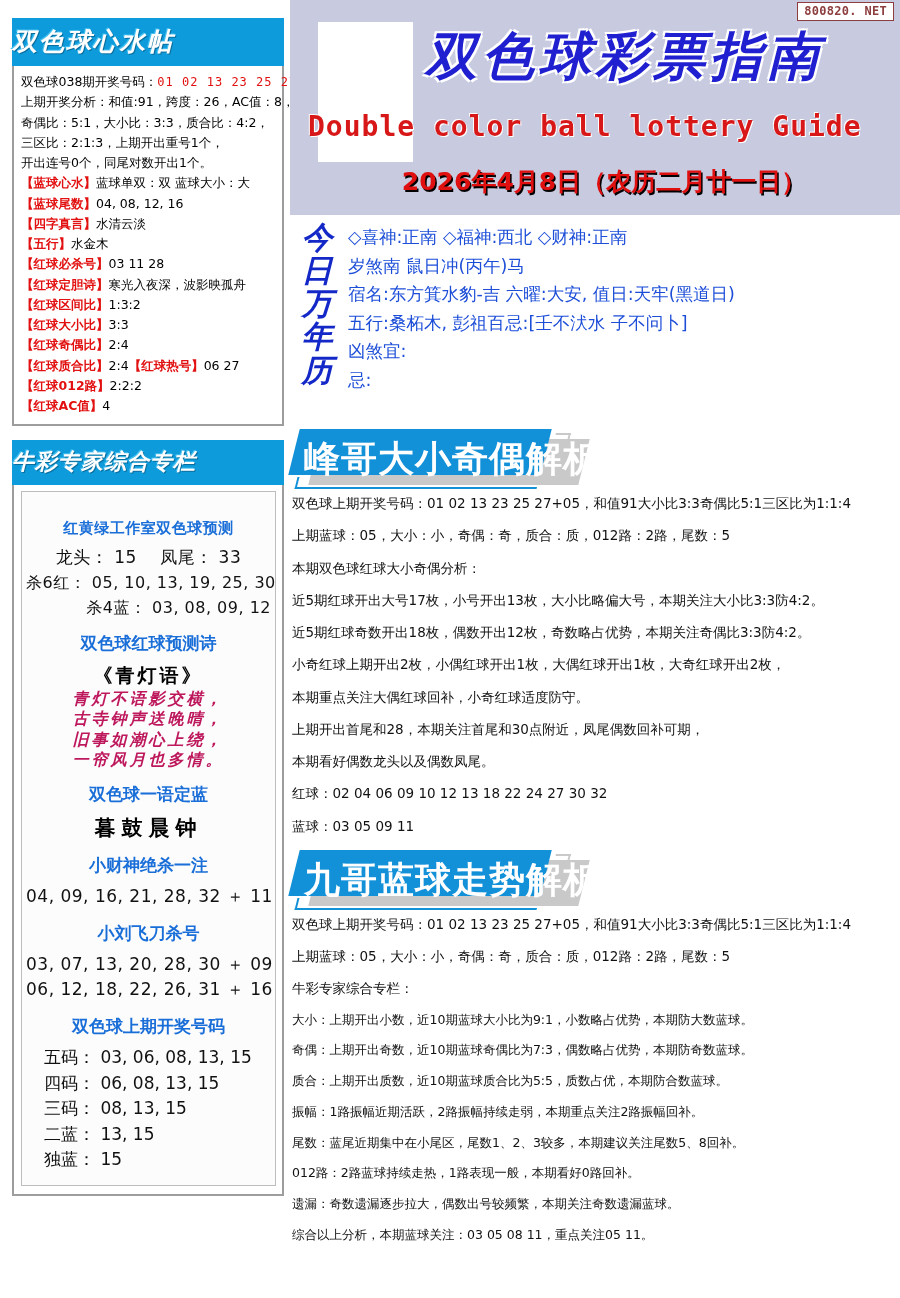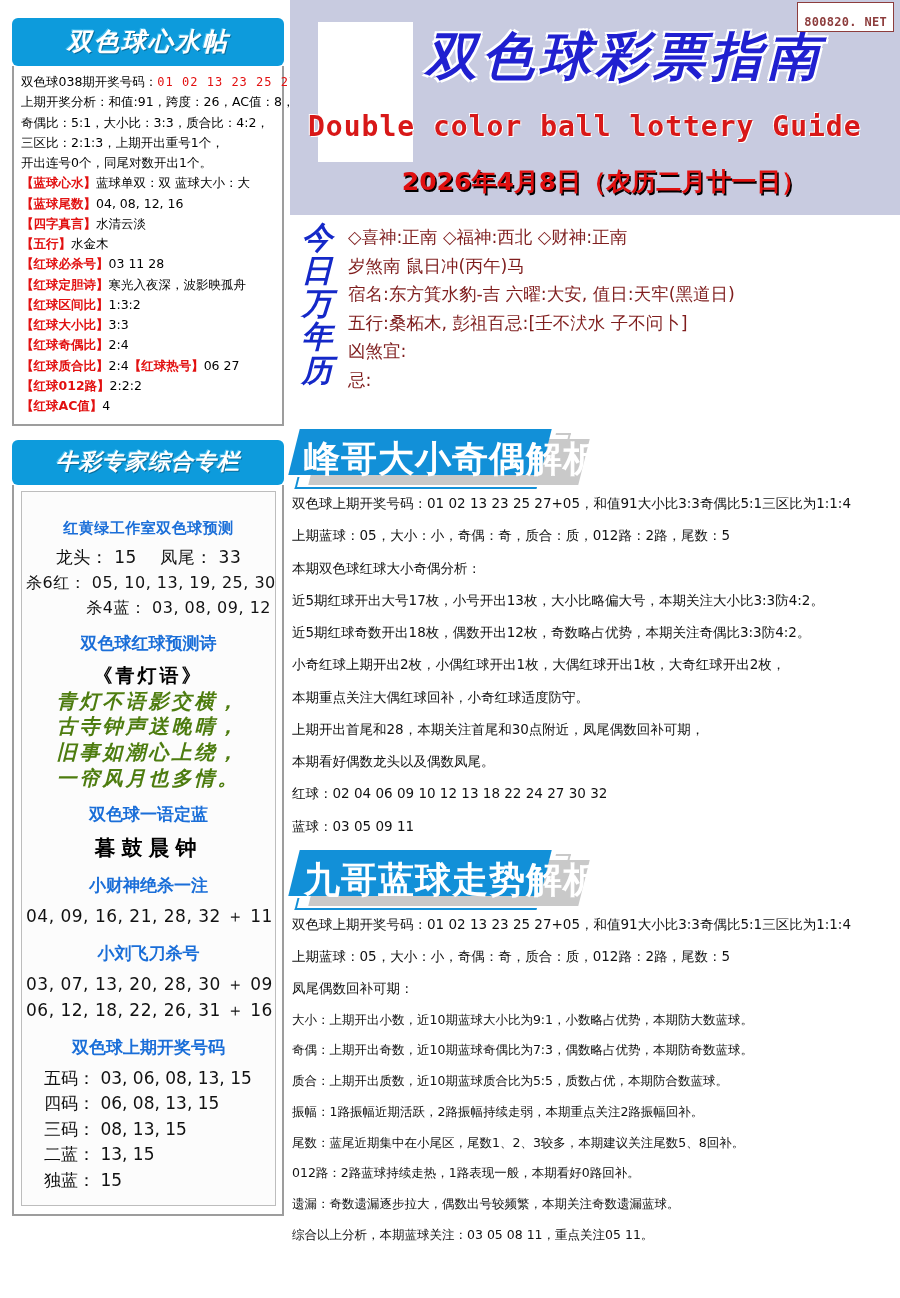--- a/index.html
+++ b/index.html
@@ -13,39 +13,37 @@
     overflow: hidden;
   }
   .page { position: relative; width: 900px; height: 1298px; }
 
   
   .watermark {
     position: absolute; top: 2px; right: 6px;
     border: 1px solid #8d3d3d;
     color: #8d3d3d;
     font-size: 12px; font-weight: bold;
-    padding: 12px 6px 2px 6px;
+    padding: 1px 6px 2px 6px;
     font-family: "DejaVu Sans Mono", monospace;
     background: #ffffff;
     letter-spacing: 0.3px;
     z-index: 30;
     text-align: center;
   }
 
   
   .left-col {
     position: absolute; left: 12px; top: 18px;
     width: 272px;
   }
   .panel { margin-bottom: 14px; }
   .panel-head {
     background: #0d9bdc;
-    text-align: center;
     padding: 7px 0 8px 0;
-    border-radius: 6px;
   }
   .panel-head .htext {
     font-family: "DejaVu Sans", sans-serif;
     font-weight: bold;
     font-size: 25px;
     color: #ffffff;
     letter-spacing: 2px;
     text-shadow: 1px 1px 0 #0a6d9c, -1px -1px 0 #47c0f0;
     font-style: italic;
   }
@@ -90,21 +88,21 @@
     font-family: "DejaVu Sans", sans-serif;
     white-space: nowrap;
   }
   .bigline.tight { font-size: 16px; text-align: right; }
   .poem-title {
     font-size: 19px; color: #000; margin-top: 8px;
     font-family: "DejaVu Serif", serif; font-weight: bold;
     letter-spacing: 3px;
   }
   .poem-line {
-    font-size: 20px; color: #4d7c0f;
+    font-size: 16px; color: #be185d;
     font-family: "DejaVu Serif", serif;
     font-style: italic; font-weight: bold;
     letter-spacing: 3px; line-height: 1.28; text-align: center;
   }
   .phrase {
     font-size: 21px; color: #000; margin: 8px 0 4px 0;
     font-family: "DejaVu Serif", serif; font-weight: bold;
     letter-spacing: 6px;
   }
   .kv-line {
@@ -176,21 +174,21 @@
     font-weight: bold; font-style: italic;
     font-size: 31px;
     color: #1428c8;
     line-height: 1.07;
     text-align: center;
     text-shadow: 1.5px 1.5px 0 #ffffff, -1.5px -1.5px 0 #ffffff,
                  1.5px -1.5px 0 #ffffff, -1.5px 1.5px 0 #ffffff;
   }
   .cal-lines { margin-left: 58px; }
   .cal-line {
-    font-size: 17.5px; color: #7f1d1d;
+    font-size: 17.5px; color: #1d4ed8;
     line-height: 1.63;
     font-family: "DejaVu Sans", sans-serif;
     white-space: nowrap;
   }
 
   
   .sec-banner {
     position: relative;
     height: 62px;
     margin: 8px 0 4px 0;
@@ -372,21 +370,21 @@
     <div class="sec-banner">
       <div class="shadow-para"></div>
       <div class="blue-para"></div>
       <div class="tick1"></div>
       <div class="tick2"></div>
       <div class="sec-text">九哥蓝球走势解析</div>
     </div>
     <div>
       <div class="body-line">双色球上期开奖号码：01 02 13 23 25 27+05，和值91大小比3:3奇偶比5:1三区比为1:1:4</div>
       <div class="body-line">上期蓝球：05，大小：小，奇偶：奇，质合：质，012路：2路，尾数：5</div>
-      <div class="body-line">凤尾偶数回补可期：</div>
+      <div class="body-line">牛彩专家综合专栏：</div>
       <div class="body-line small">大小：上期开出小数，近10期蓝球大小比为9:1，小数略占优势，本期防大数蓝球。</div>
       <div class="body-line small">奇偶：上期开出奇数，近10期蓝球奇偶比为7:3，偶数略占优势，本期防奇数蓝球。</div>
       <div class="body-line small">质合：上期开出质数，近10期蓝球质合比为5:5，质数占优，本期防合数蓝球。</div>
       <div class="body-line small">振幅：1路振幅近期活跃，2路振幅持续走弱，本期重点关注2路振幅回补。</div>
       <div class="body-line small">尾数：蓝尾近期集中在小尾区，尾数1、2、3较多，本期建议关注尾数5、8回补。</div>
       <div class="body-line small">012路：2路蓝球持续走热，1路表现一般，本期看好0路回补。</div>
       <div class="body-line small">遗漏：奇数遗漏逐步拉大，偶数出号较频繁，本期关注奇数遗漏蓝球。</div>
       <div class="body-line small">综合以上分析，本期蓝球关注：03 05 08 11，重点关注05 11。</div>
     </div>
 

